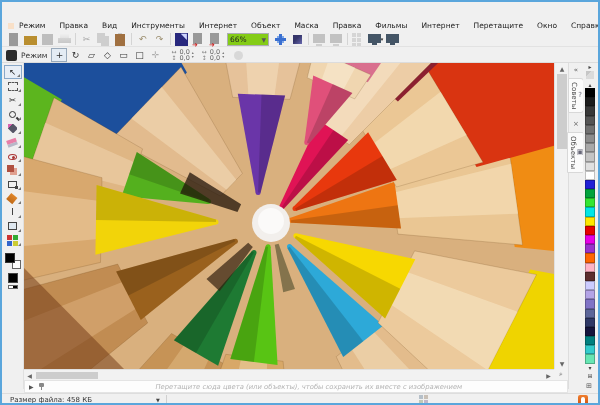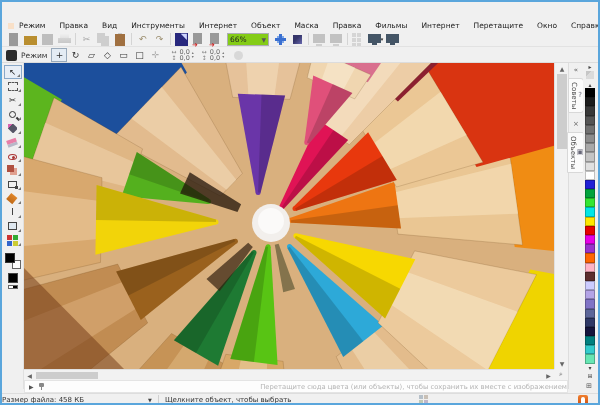--- a/index.html
+++ b/index.html
@@ -153,26 +153,26 @@
   .swatches{display:flex;flex-direction:column;}
   .sw{width:10px;height:9.2px;border:1px solid rgba(0,0,0,.25);margin-bottom:0;}
   .pal-bot{font-size:6px;color:#444;line-height:8px;}
   
   .imgpal{position:absolute;left:22px;top:378px;width:544px;height:13px;background:#fdfdfd;
      border:1px solid #e4e4e4;display:flex;align-items:center;}
   .imgpal .fly{font-size:6px;color:#555;margin:0 4px 0 4px;}
   .pin{width:7px;height:7px;position:relative;margin-right:6px;}
   .pin:before{content:"";position:absolute;left:1px;top:0;width:5px;height:4px;background:#888;border-radius:1px;}
   .pin:after{content:"";position:absolute;left:3px;top:4px;width:1px;height:3px;background:#888;}
-  .imgpal .hint{flex:1;text-align:right;font-size:6.8px;color:#b4b4b4;}
+  .imgpal .hint{flex:1;text-align:center;font-size:6.8px;font-style:italic;color:#b4b4b4;}
   .pal-h{position:absolute;left:584px;top:380px;font-size:7px;color:#555;}
   
   .statusbar{position:absolute;left:0;top:391px;right:0;height:12px;background:#f0f0f0;
      border-top:1px solid #ddd;display:flex;align-items:center;font-size:7px;color:#333;}
-  .sb-size{}
+  .sb-size{margin-left:8px;}
   .sb-dd{margin-left:64px;font-size:5px;color:#444;}
   .sb-div{width:1px;height:9px;background:#d0d0d0;margin:0 6px;}
   .sb-grid{width:9px;height:9px;opacity:.55;margin-left:auto;margin-right:150px;
      background:linear-gradient(#89a,#89a) 0 0/4px 4px no-repeat,linear-gradient(#a98,#a98) 5px 0/4px 4px no-repeat,
      linear-gradient(#9a8,#9a8) 0 5px/4px 4px no-repeat,linear-gradient(#98a,#98a) 5px 5px/4px 4px no-repeat;}
   .sb-info{width:10px;height:10px;margin-right:10px;background:linear-gradient(#f08030,#d05010);
      border-radius:2px;position:relative;}
   .sb-info:after{content:"";position:absolute;left:3px;top:2px;width:4px;height:6px;background:#fff;border-radius:2px 2px 0 0;}
 </style>
 </head>
@@ -532,17 +532,16 @@
     <span class="fly">▶</span>
     <span class="pin"></span>
     <span class="hint">Перетащите сюда цвета (или объекты), чтобы сохранить их вместе с изображением</span>
   </div>
   <div class="pal-h">⊞</div>
 
   <div class="statusbar">
     <span class="sb-size">Размер файла: 458 КБ</span>
     <span class="sb-dd">▼</span>
     <span class="sb-div"></span>
-    <span>Щелкните объект, чтобы выбрать</span>
     <span class="sb-grid"></span>
     <span class="sb-info"></span>
   </div>
 </div>
 
 </body></html>

